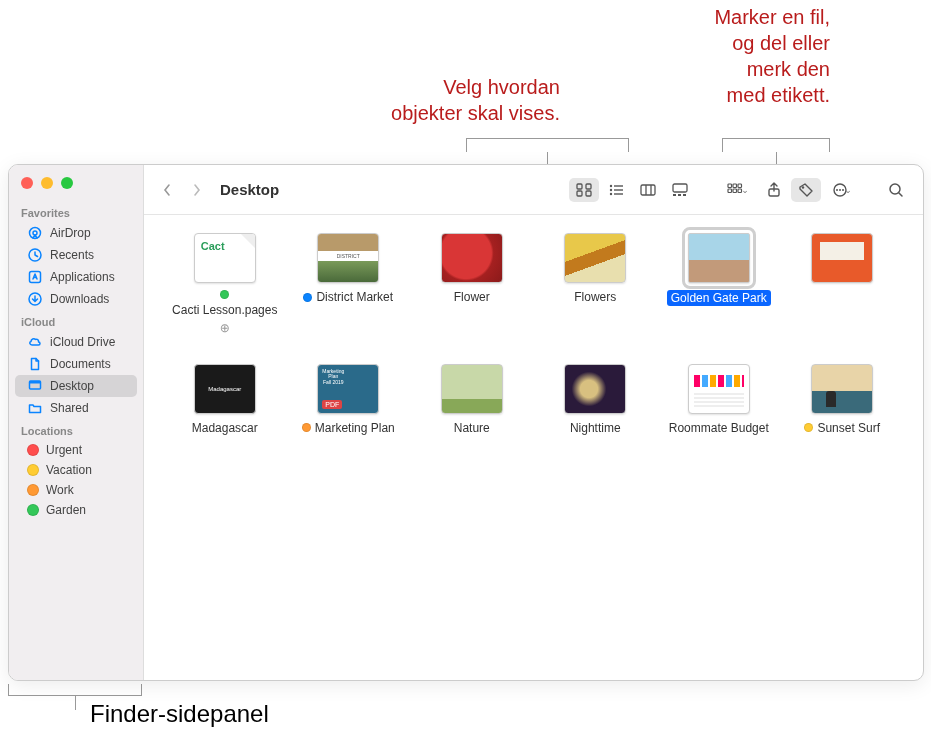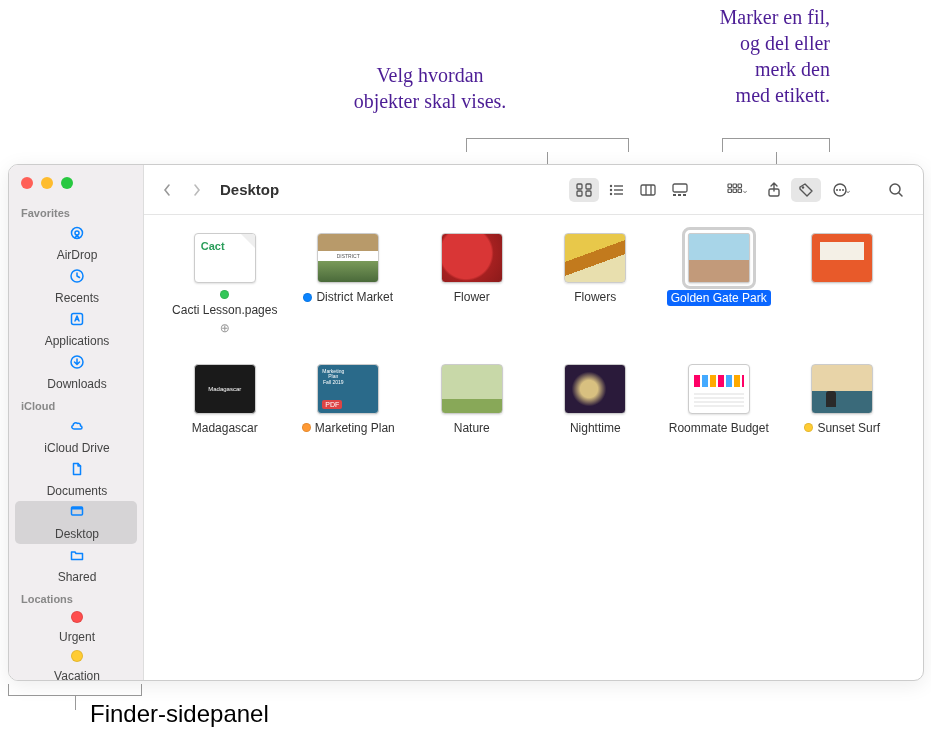--- a/index.html
+++ b/index.html
@@ -8,24 +8,23 @@
     background: #fff;
     width: 931px;
     height: 747px;
     position: relative;
     font-size: 13px;
     color: #333;
   }
   .callout {
     position: absolute;
     font-size: 20px;
-    color: #4c1d95;
+    color: #b91c1c;
     text-align: right;
     line-height: 1.3;
-    font-family: Liberation Serif, serif;
   }
   .callout-line {
     position: absolute;
     background: #999;
   }
   .window {
     position: absolute;
     top: 164px;
     left: 8px;
     width: 916px;
@@ -64,21 +63,20 @@
     padding: 6px 12px 3px 12px;
   }
   .side-item {
     display: flex;
     align-items: center;
     gap: 7px;
     padding: 3px 10px 3px 12px;
     color: #444;
     border-radius: 5px;
     margin: 0 6px;
-    flex-direction: column;
   }
   .side-item.selected {
     background: #d6d4d6;
   }
   .side-icon {
     width: 16px; height: 16px;
     flex-shrink: 0;
     color: #0a84ff;
     display: inline-flex;
     align-items: center;
@@ -244,21 +242,21 @@
   .bracket {
     position: absolute;
     border-color: #999;
     border-style: solid;
     border-width: 0;
   }
 </style>
 </head>
 <body>
 
-<div class="callout" style="top:62px; left:300px; width:260px; white-space:pre-line;text-align:center;">Velg hvordan
+<div class="callout" style="top:74px; left:300px; width:260px; white-space:pre-line;">Velg hvordan
 objekter skal vises.</div>
 <div class="bracket" style="top:138px; left:466px; width:163px; height:14px; border-top-width:1px; border-left-width:1px; border-right-width:1px;"></div>
 <div class="callout-line" style="top:152px; left:547px; width:1px; height:12px;"></div>
 
 <div class="callout" style="top:4px; left:600px; width:230px; white-space:pre-line;">Marker en fil,
 og del eller
 merk den
 med etikett.</div>
 <div class="bracket" style="top:138px; left:722px; width:108px; height:14px; border-top-width:1px; border-left-width:1px; border-right-width:1px;"></div>
 <div class="callout-line" style="top:152px; left:776px; width:1px; height:12px;"></div>

